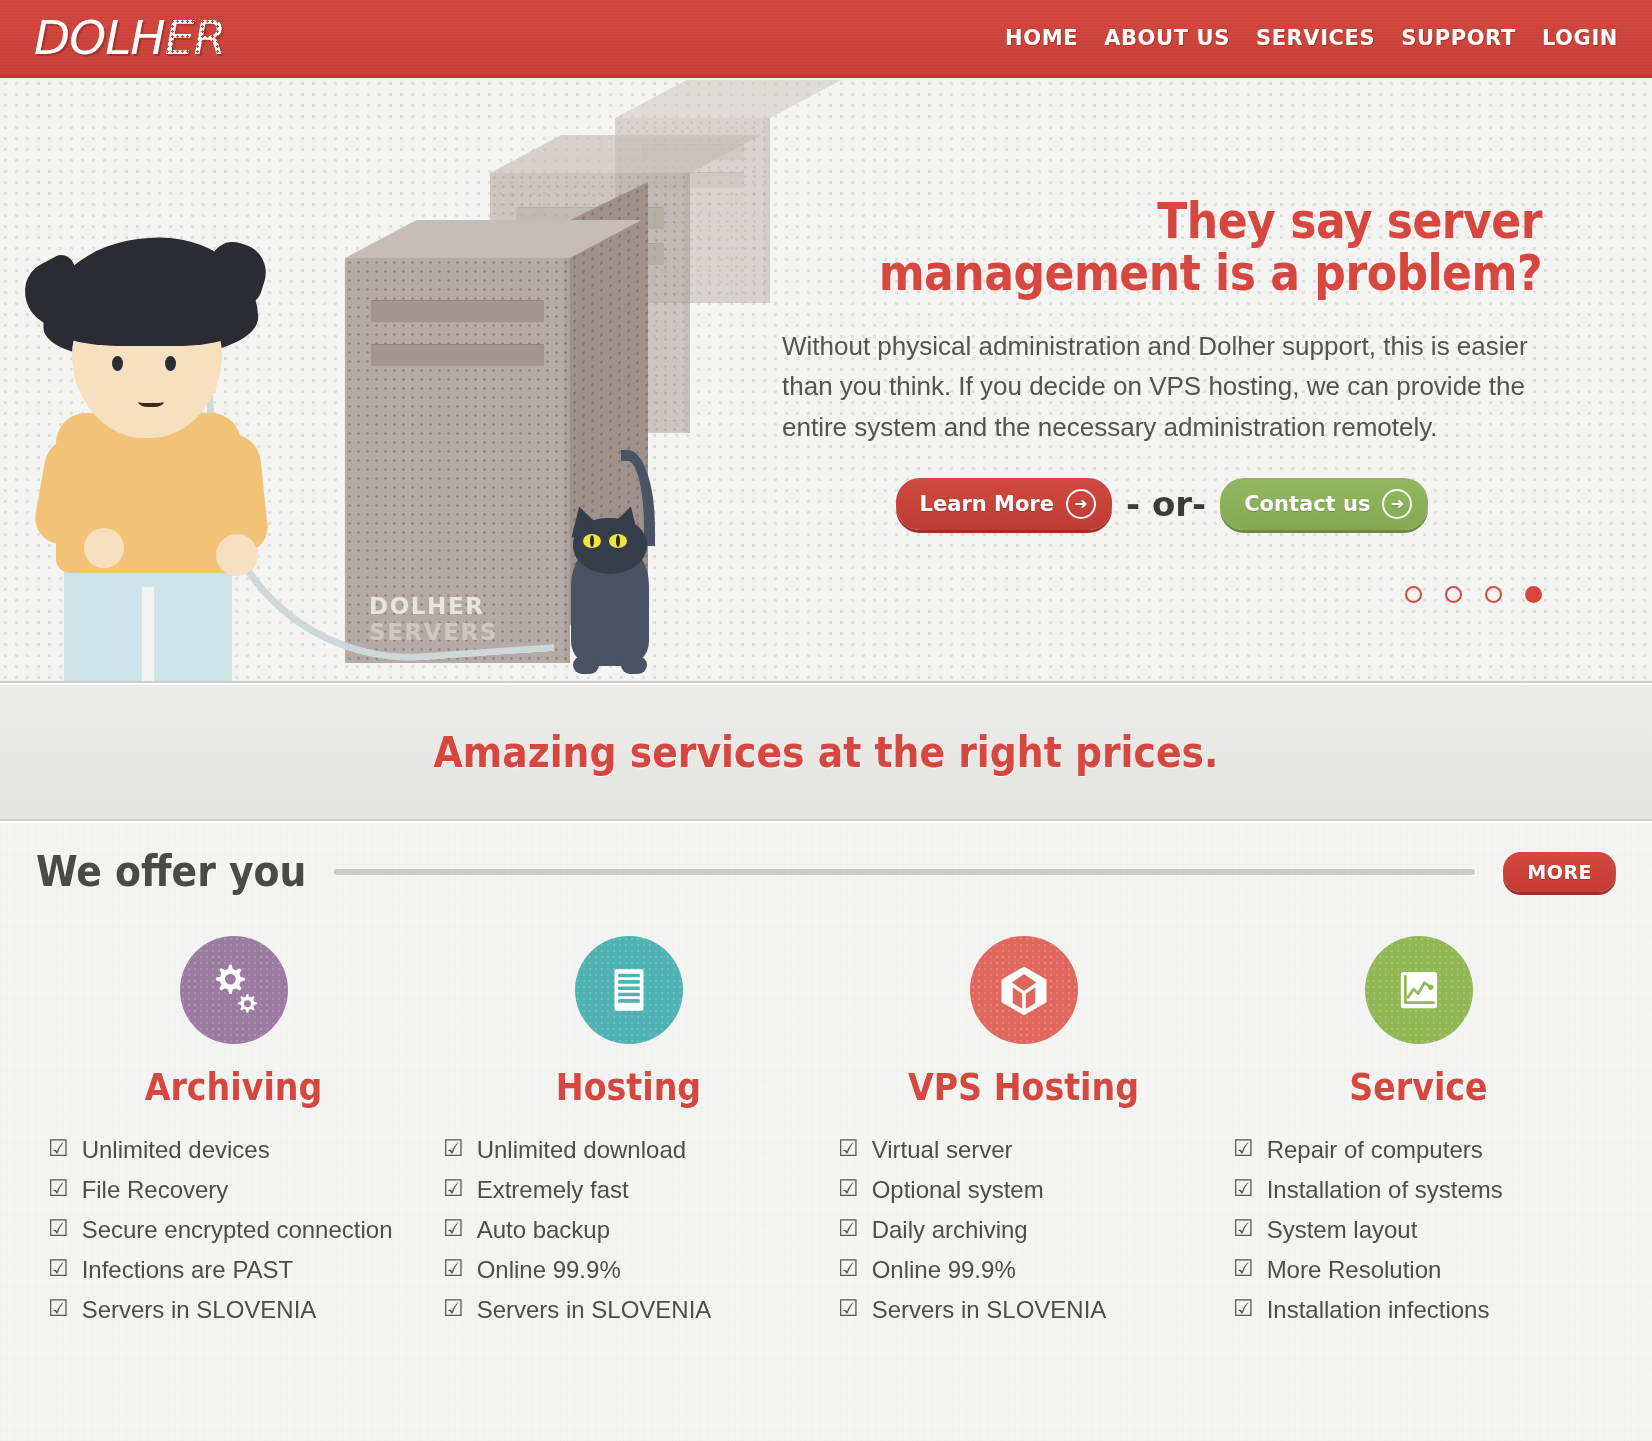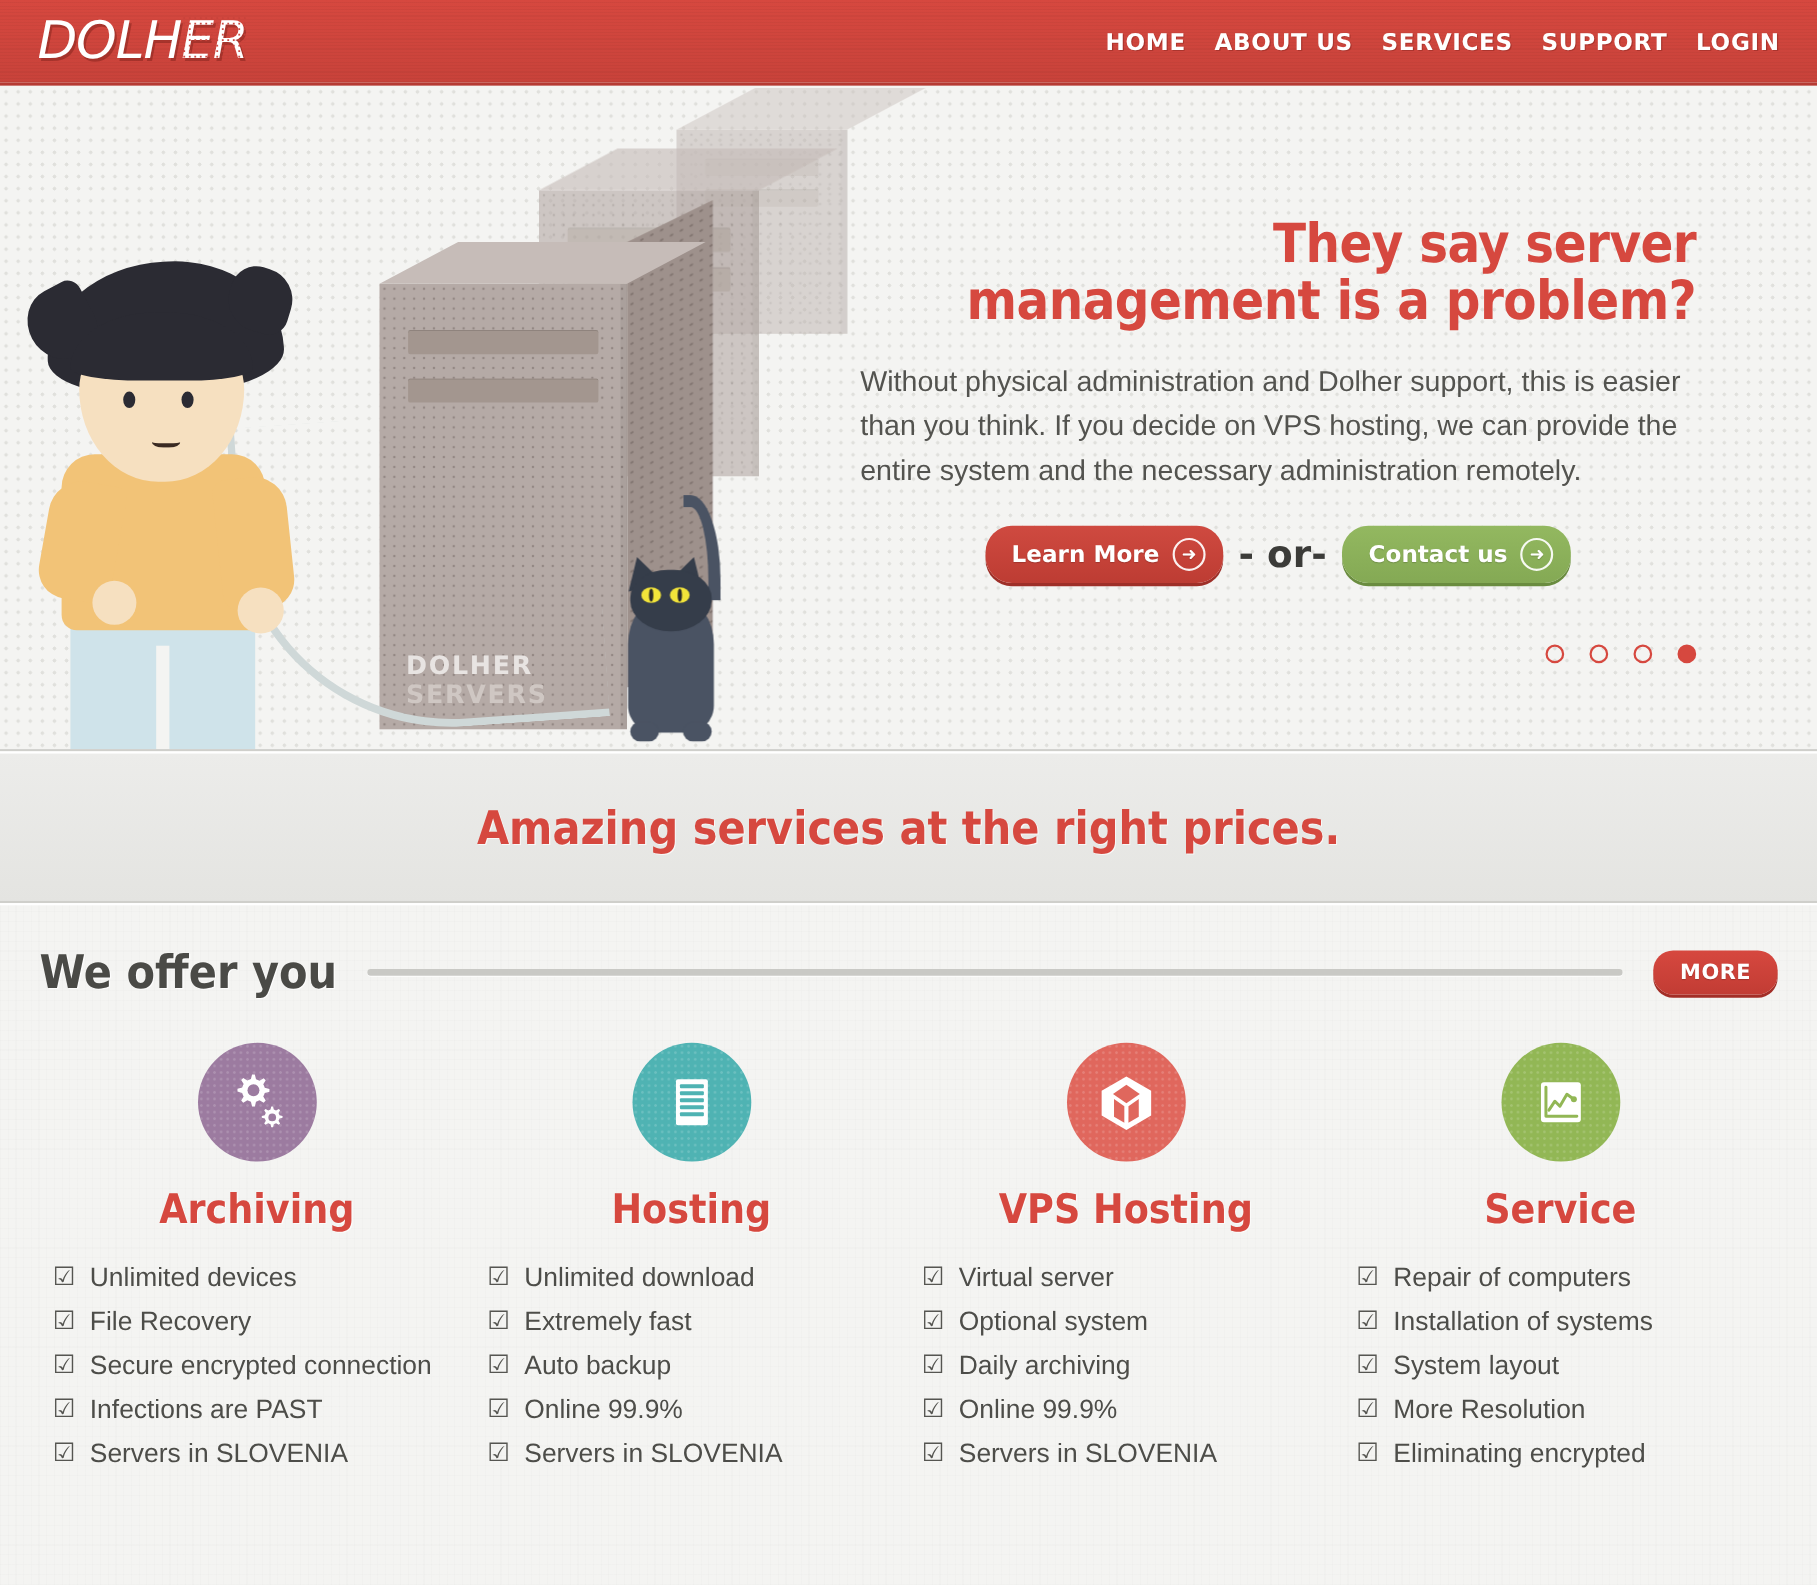--- a/index.html
+++ b/index.html
@@ -320,21 +320,21 @@
     font-weight:bold; font-size:42px; color:#d6483f;
     text-shadow:1px 1px 0 rgba(255,255,255,.7);
   }
 
   
   .offer{
     position:relative;
     width:1652px; height:620px;
     background:#f4f4f2;
     border-top:2px solid #fff;
-    padding:36px 36px 0 36px;
+    padding:24px 36px 0 36px;
   }
   .offer::before{
     content:""; position:absolute; inset:0;
     background-image:
       repeating-linear-gradient(90deg, rgba(0,0,0,.012) 0 1px, transparent 1px 7px),
       repeating-linear-gradient(0deg, rgba(0,0,0,.010) 0 1px, transparent 1px 9px);
     pointer-events:none;
   }
   .offer-head{
     position:relative; z-index:2;
@@ -653,19 +653,19 @@
         <li>
             <span class="chk">☑</span>
             <span>System layout</span>
           </li>
         <li>
             <span class="chk">☑</span>
             <span>More Resolution</span>
           </li>
         <li>
             <span class="chk">☑</span>
-            <span>Eliminating encrypted</span>
+            <span>Installation infections</span>
           </li>
       </ul>
     </div>
 
   </div>
 </section>
 
 </body></html>

